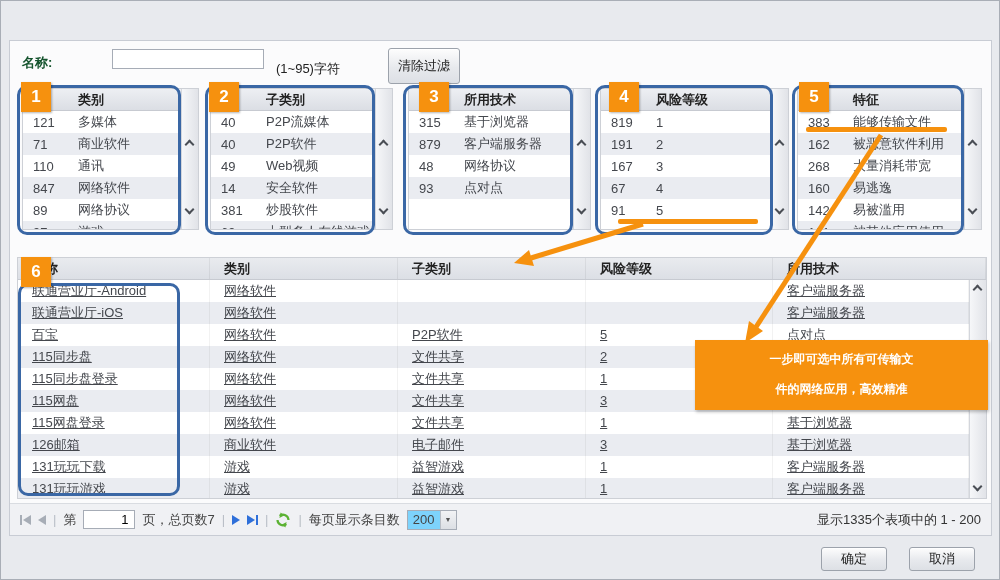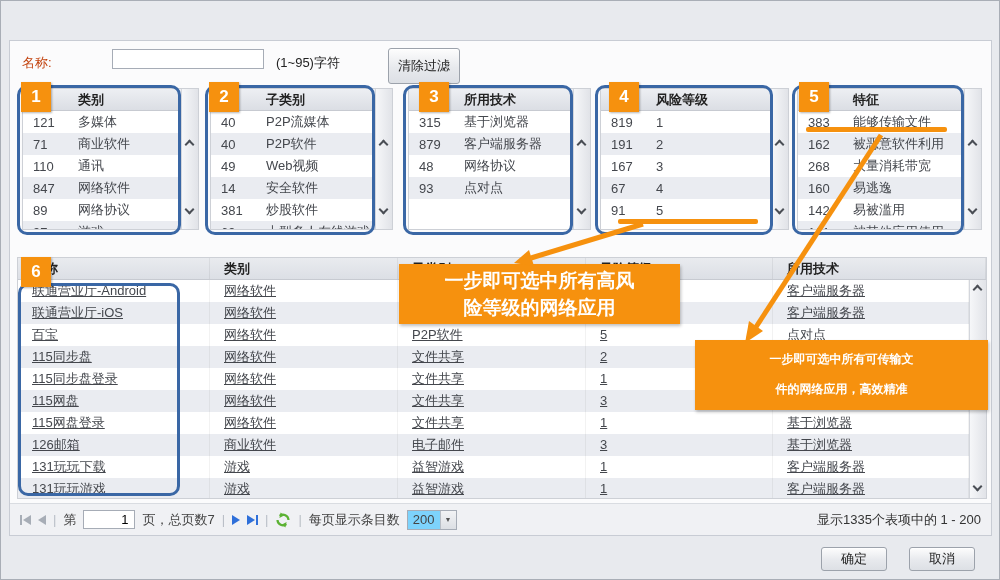--- a/index.html
+++ b/index.html
@@ -17,24 +17,24 @@
   .title { position:absolute; left:10px; top:8px; font-size:13px; color:#3C3F45; }
   .close-btn { position:absolute; right:8px; top:6px; width:21px; height:21px; border-radius:50%;
     background:radial-gradient(circle at 35% 30%, #F3B45B, #E89729 70%); border:1px solid #D08A20;
     color:#fff; font-weight:bold; font-size:11px; text-align:center; line-height:19px; cursor:pointer; }
 
   
   .panel { position:absolute; left:8px; top:39px; width:983px; height:496px;
     background:#FBFBFC; border:1px solid #C8CCD4; }
 
   
-  .nm-label { position:absolute; left:12px; top:13px; font-weight:normal; color:#c2410c; }
+  .nm-label { position:absolute; left:12px; top:13px; font-weight:bold; color:#14532d; }
   .nm-input { position:absolute; left:102px; top:8px; width:152px; height:20px;
     border:1px solid #A6ACB6; background:#fff; padding:0 4px; font-size:13px; }
-  .nm-hint { position:absolute; left:266px; top:13px; color:#222; }
+  .nm-hint { position:absolute; left:266px; top:19px; color:#222; }
   .clear-btn { position:absolute; left:378px; top:7px; width:72px; height:36px; }
 
   .btn { background:linear-gradient(#FDFDFD,#E7E9ED 55%,#DDE0E5); border:1px solid #9CA2AB;
     border-radius:3px; font-size:13px; color:#222; font-family:inherit; cursor:pointer;
     box-shadow:0 1px 1px rgba(255,255,255,.8) inset; }
 
   
   .filter-list { position:absolute; top:47px; height:142px; background:#fff;
     border:1px solid #CDD0D6; }
   .fl1 { left:12px;  width:177px; }
@@ -440,24 +440,20 @@
   <div class="bluebox o5"></div>
   <div class="bluebox o6"></div>
 
   <div class="badge b1">1</div>
   <div class="badge b2">2</div>
   <div class="badge b3">3</div>
   <div class="badge b4">4</div>
   <div class="badge b5">5</div>
   <div class="badge b6">6</div>
 
-  <div class="callout c1">
-    <div>一步即可选中所有高风</div>
-    <div>险等级的网络应用</div>
-  </div>
   <div class="callout c2">
     <div>一步即可选中所有可传输文</div>
     <div>件的网络应用，高效精准</div>
   </div>
 
   <svg class="overlay" width="1000" height="580">
     <rect x="617" y="218" width="140" height="5" rx="2" fill="#F6910E"></rect>
     <rect x="805" y="126" width="141" height="5" rx="2" fill="#F6910E"></rect>
     <line x1="642" y1="223" x2="530" y2="257" stroke="#F6910E" stroke-width="5"></line>
     <polygon points="513,262 528,249 533,265" fill="#F6910E"></polygon>

